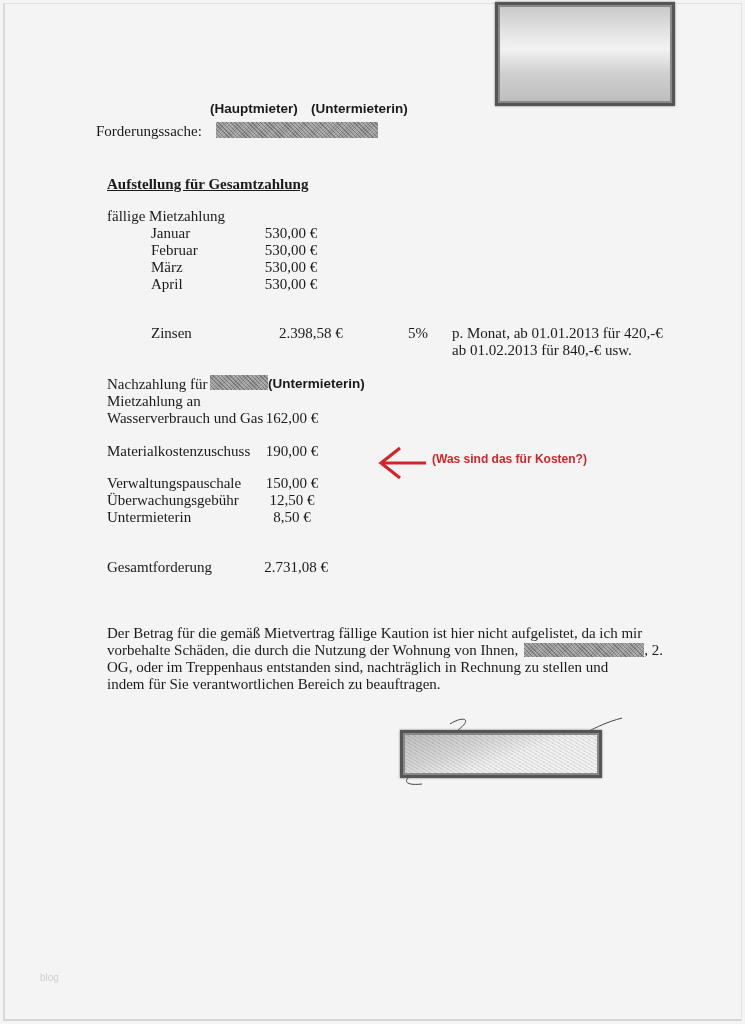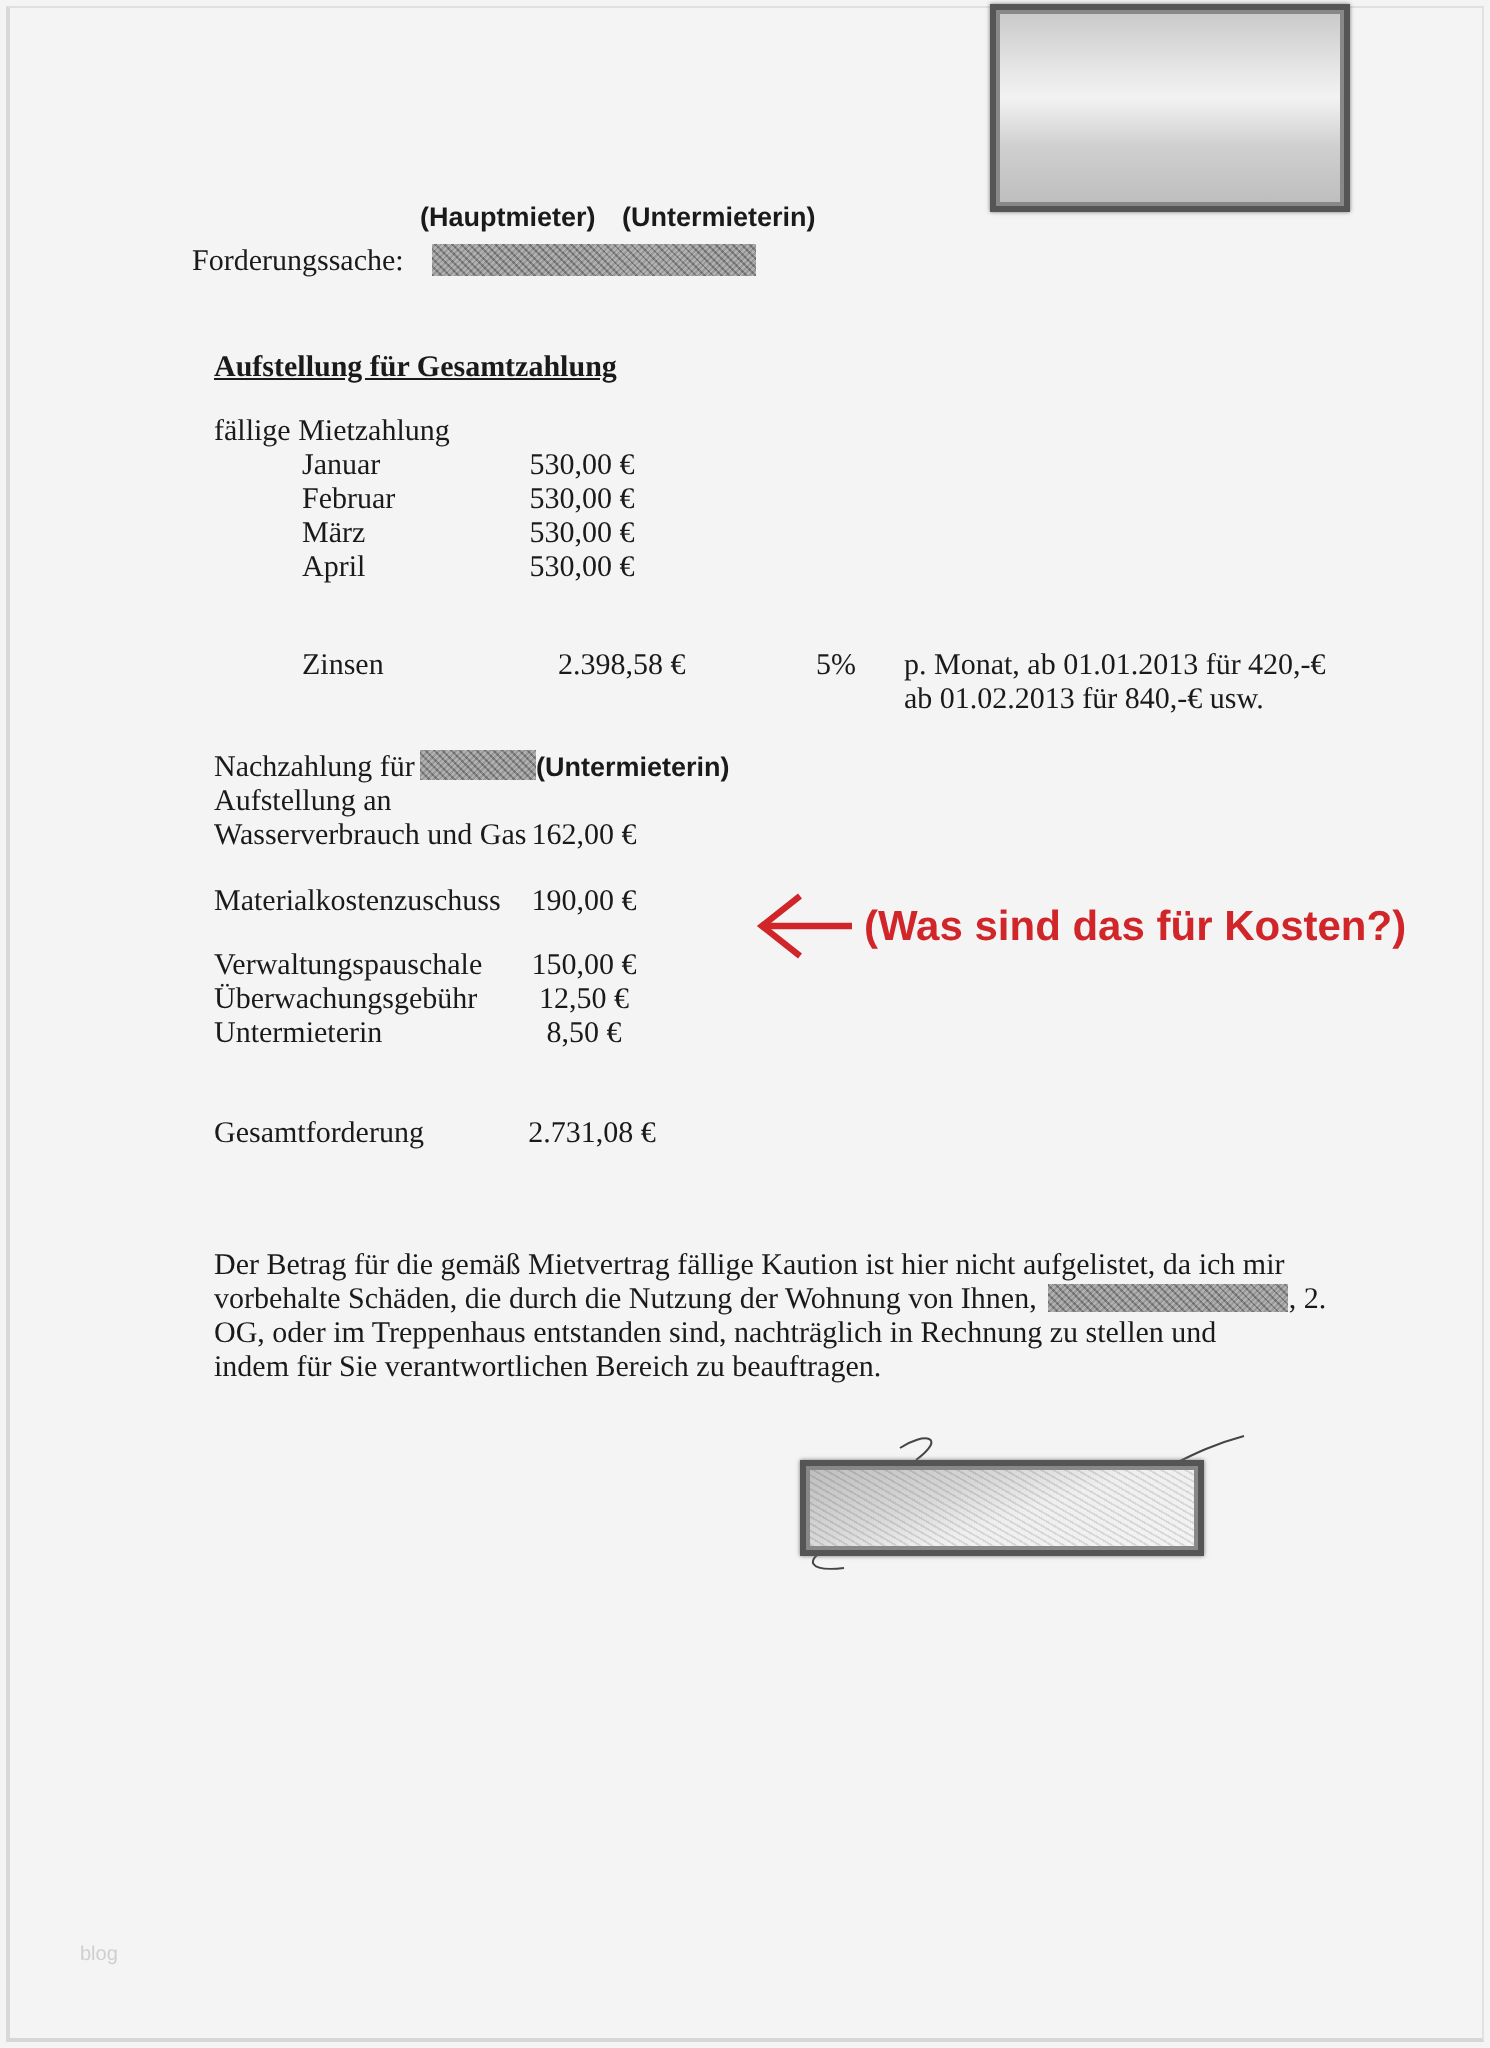--- a/index.html
+++ b/index.html
@@ -67,32 +67,32 @@
 
 <div class="abs serif" style="left:151px; top:325px;">Zinsen</div>
 <div class="abs serif" style="left:279px; top:325px;">2.398,58 €</div>
 <div class="abs serif" style="left:408px; top:325px;">5%</div>
 <div class="abs serif" style="left:452px; top:325px;">p. Monat, ab 01.01.2013 für 420,-€</div>
 <div class="abs serif" style="left:452px; top:342px;">ab 01.02.2013 für 840,-€ usw.</div>
 
 <div class="abs serif" style="left:107px; top:376px;">Nachzahlung für</div>
 <div class="redact" style="left:210px; top:375px; width:58px; height:15px;"></div>
 <div class="abs sans-bold" style="left:268px; top:376px;">(Untermieterin)</div>
-<div class="abs serif" style="left:107px; top:393px;">Aufstellung an</div>
+<div class="abs serif" style="left:107px; top:393px;">Mietzahlung an</div>
 <div class="abs serif" style="left:107px; top:410px;">Wasserverbrauch und Gas</div>
 <div class="abs serif amount" style="left:250px; width:84px; top:410px;">162,00 €</div>
 
 <div class="abs serif" style="left:107px; top:443px;">Materialkostenzuschuss</div>
 <div class="abs serif amount" style="left:250px; width:84px; top:443px;">190,00 €</div>
 
 <svg class="abs" width="52" height="34" viewBox="0 0 52 34" style="left:376px; top:446px;">
   <line x1="6" y1="17" x2="50" y2="17" stroke="#d0262a" stroke-width="3.2"></line>
   <polyline points="24,2 5,17 24,32" fill="none" stroke="#d0262a" stroke-width="3.2" stroke-linejoin="miter"></polyline>
 </svg>
-<div class="abs sans-bold annot" style="left:432px; top:452px; font-size:21px;">(Was sind das für Kosten?)</div>
+<div class="abs sans-bold annot" style="left:432px; top:452px; font-size:12px;">(Was sind das für Kosten?)</div>
 
 <div class="abs serif" style="left:107px; top:475px;">Verwaltungspauschale</div>
 <div class="abs serif amount" style="left:250px; width:84px; top:475px;">150,00 €</div>
 <div class="abs serif" style="left:107px; top:492px;">Überwachungsgebühr</div>
 <div class="abs serif amount" style="left:250px; width:84px; top:492px;">12,50 €</div>
 <div class="abs serif" style="left:107px; top:509px;">Untermieterin</div>
 <div class="abs serif amount" style="left:250px; width:84px; top:509px;">8,50 €</div>
 
 <div class="abs serif" style="left:107px; top:559px;">Gesamtforderung</div>
 <div class="abs serif amount" style="left:250px; width:92px; top:559px;">2.731,08 €</div>

